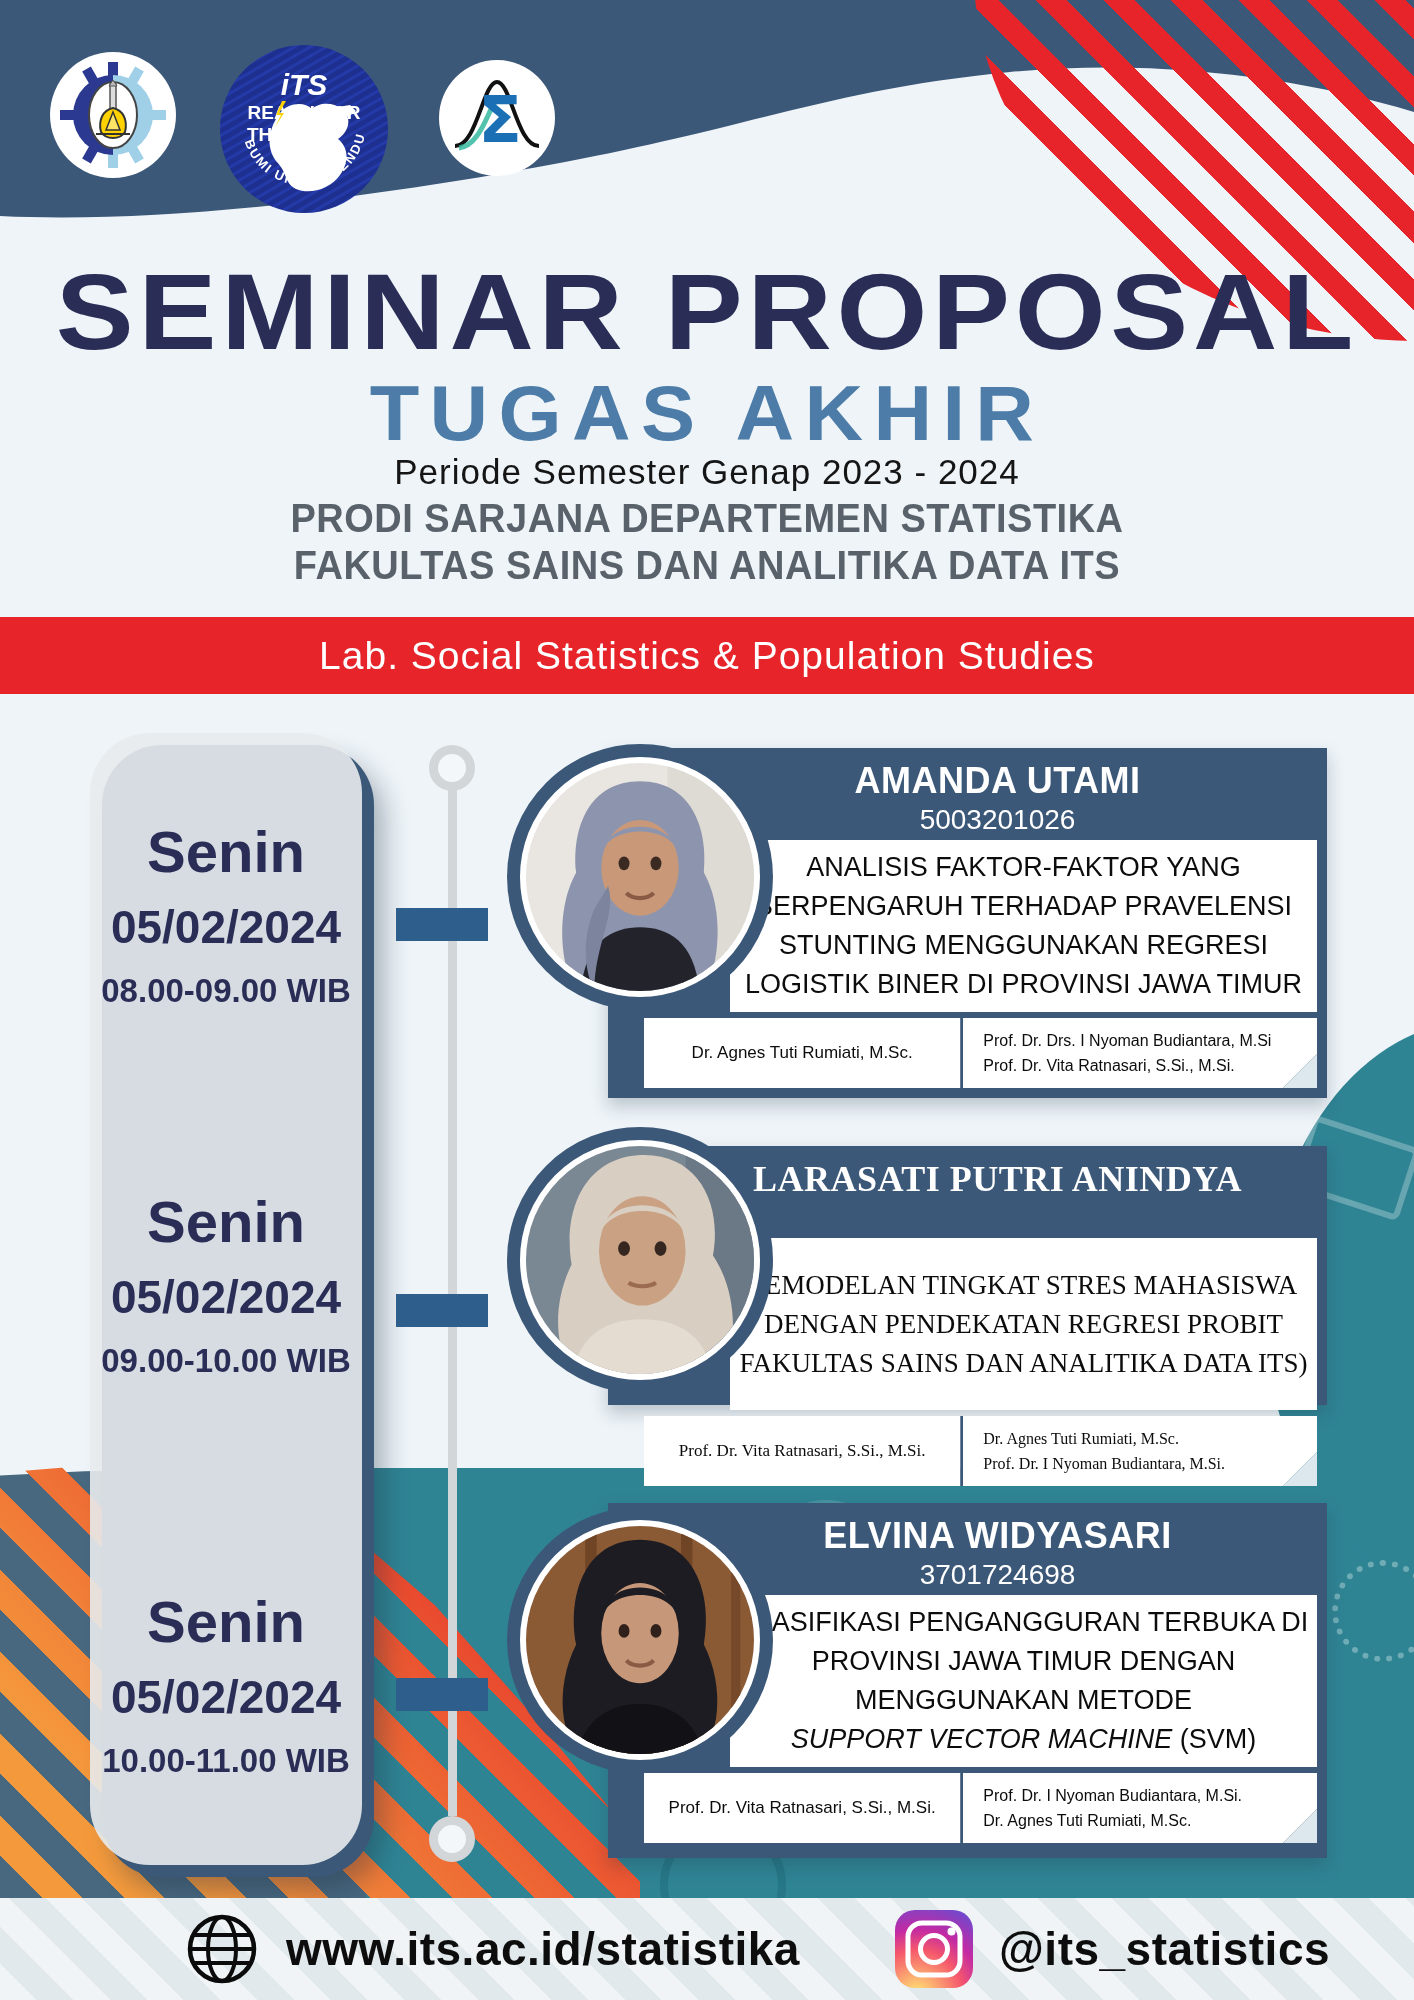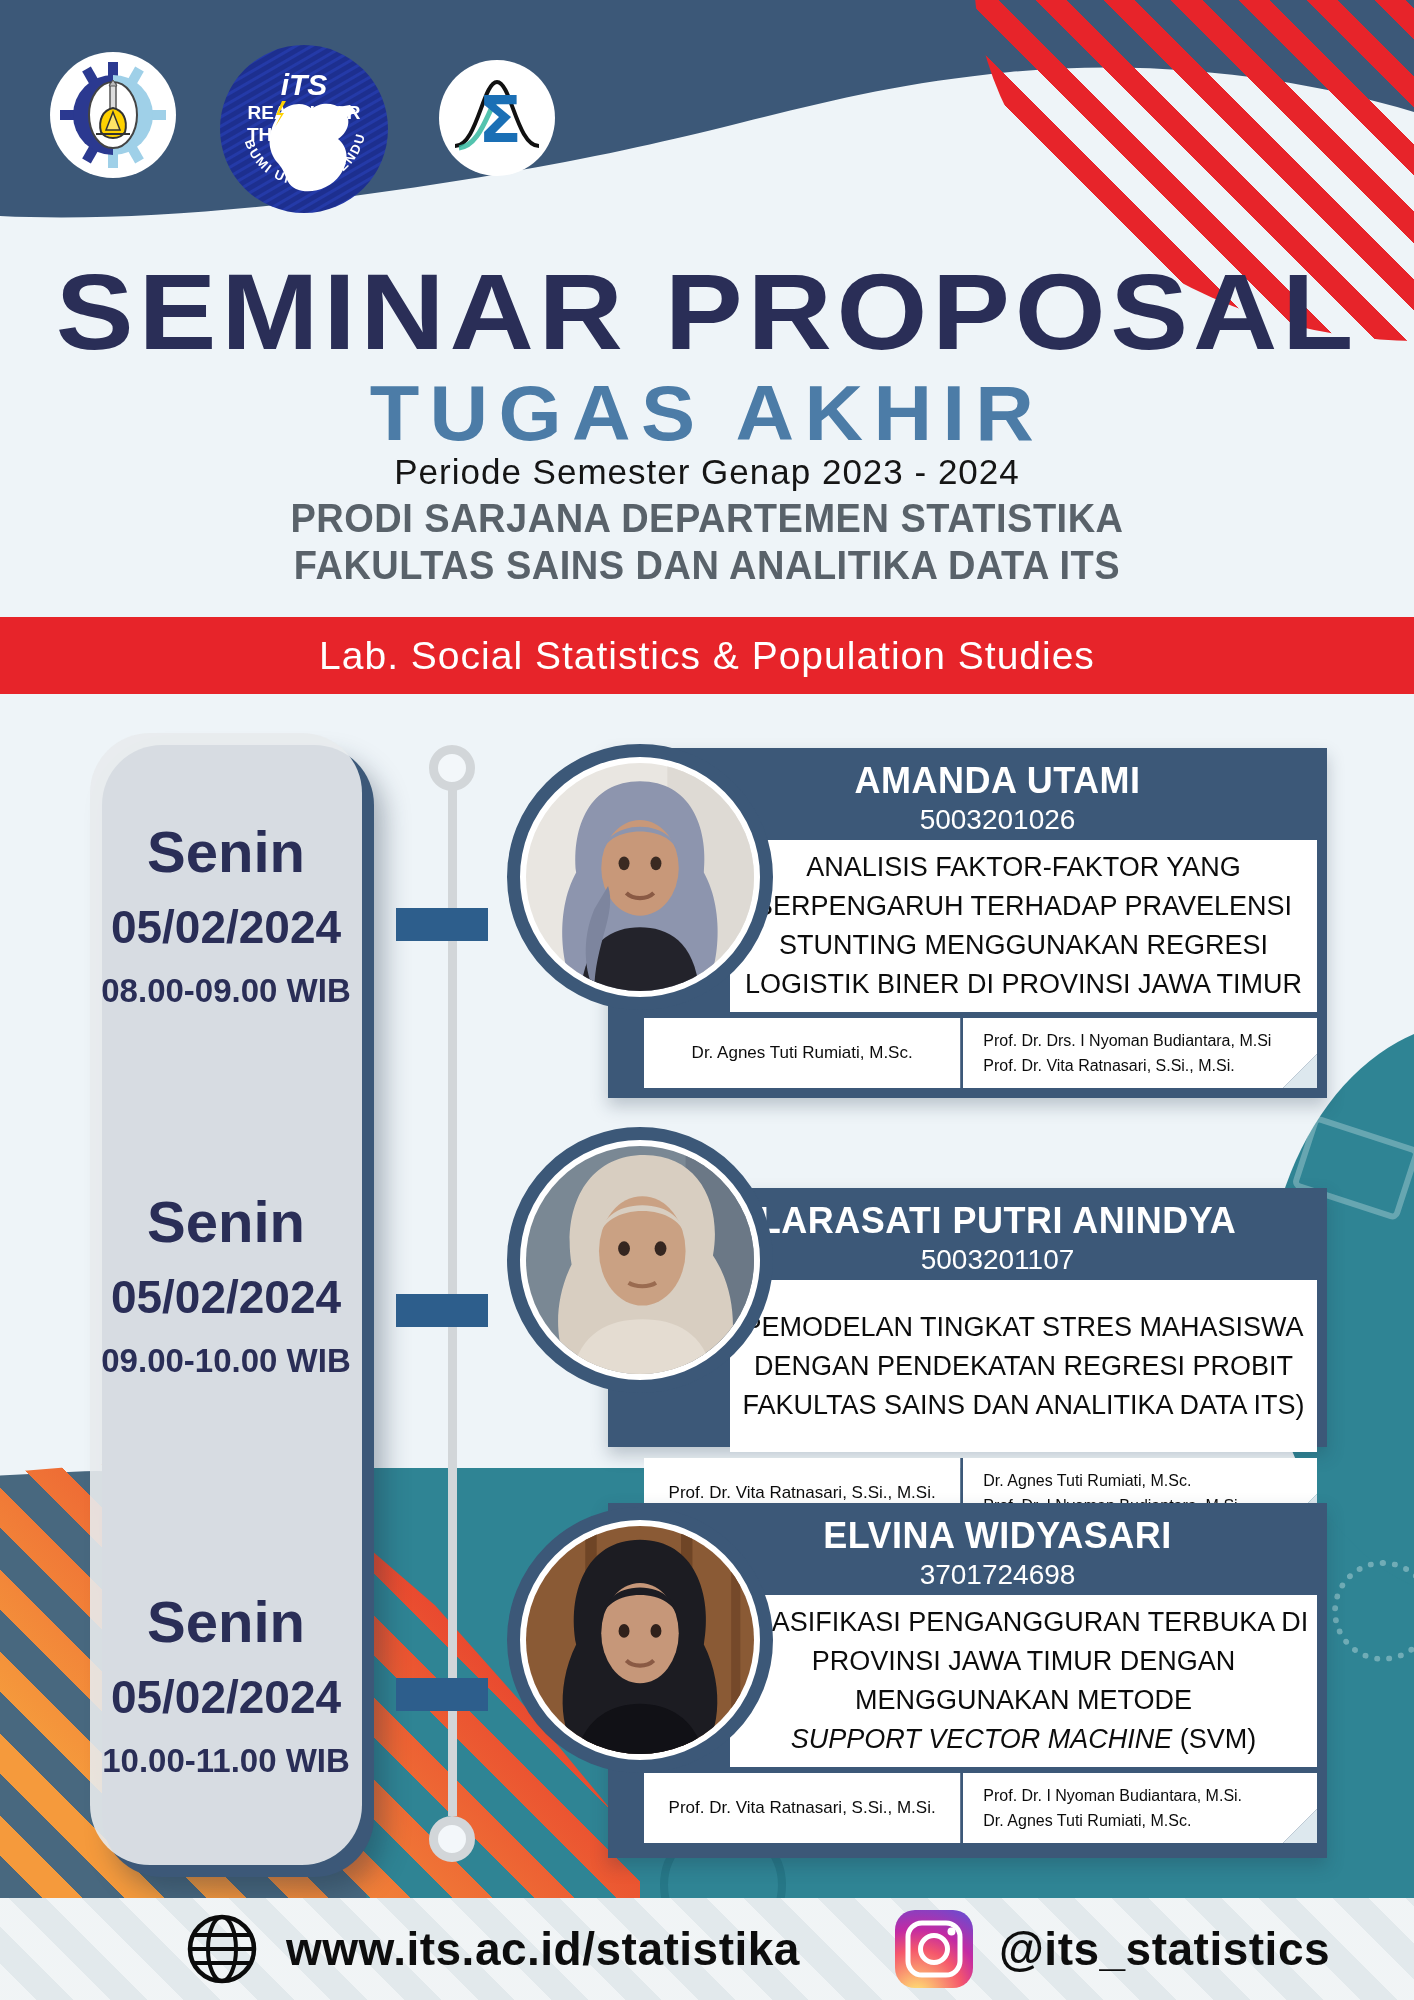--- a/index.html
+++ b/index.html
@@ -62,21 +62,21 @@
 
   .tl-line{left:448px;top:790px;width:9px;height:1026px;background:var(--linegray);z-index:2;}
   .tl-circle{width:46px;height:46px;border-radius:50%;border:9px solid var(--linegray);background:#f3f7fa;
     box-sizing:border-box;z-index:2;}
   .tlc-top{left:429px;top:745px;} .tlc-bot{left:429px;top:1816px;}
   .tl-bar{left:396px;width:92px;height:33px;background:var(--barblue);z-index:3;}
   .b1{top:908px;} .b2{top:1294px;} .b3{top:1678px;}
 
   
   .card{left:608px;width:719px;background:var(--navy);z-index:5;box-shadow:0 8px 16px rgba(30,50,70,.25);}
-  .c1{top:748px;height:350px;} .c2{top:1188px;height:259px;} .c3{top:1503px;height:355px;}
+  .c1{top:748px;height:350px;} .c2{top:1146px;height:259px;font-family:Liberation Serif, serif;} .c3{top:1503px;height:355px;}
   .card .name{position:absolute;left:60px;right:0;top:12px;text-align:center;color:#fff;font-size:36px;
     font-weight:700;letter-spacing:.5px;white-space:nowrap;}
   .card .nrp{position:absolute;left:60px;right:0;top:56px;text-align:center;color:#fff;font-size:28px;}
   .card .tbox{position:absolute;left:122px;right:10px;top:92px;height:172px;background:#fff;
     display:flex;flex-direction:column;justify-content:center;text-align:center;
     font-size:27px;line-height:39px;color:#0c0c0c;}
   .card .adv{position:absolute;left:36px;right:10px;top:270px;height:70px;display:flex;}
   .adv-left{width:47%;background:#fff;display:flex;align-items:center;justify-content:center;
     font-size:17px;color:#0c0c0c;white-space:nowrap;}
   .adv-right{flex:1;background:#fff;border-left:3px solid var(--navy);display:flex;flex-direction:column;
@@ -224,21 +224,20 @@
       <div class="adv-right">
         <div>Prof. Dr. Drs. I Nyoman Budiantara, M.Si</div>
         <div>Prof. Dr. Vita Ratnasari, S.Si., M.Si.</div>
       </div>
       <div class="fold"></div>
     </div>
   </div>
 
   <div class="abs card c2">
     <div class="name">LARASATI PUTRI ANINDYA</div>
-    <div class="nrp">5003201107</div>
     <div class="tbox">
       <div>PEMODELAN TINGKAT STRES MAHASISWA</div>
       <div>DENGAN PENDEKATAN REGRESI PROBIT</div>
       <div>FAKULTAS SAINS DAN ANALITIKA DATA ITS)</div>
     </div>
     <div class="adv">
       <div class="adv-left">Prof. Dr. Vita Ratnasari, S.Si., M.Si.</div>
       <div class="adv-right">
         <div>Dr. Agnes Tuti Rumiati, M.Sc.</div>
         <div>Prof. Dr. I Nyoman Budiantara, M.Si.</div>

